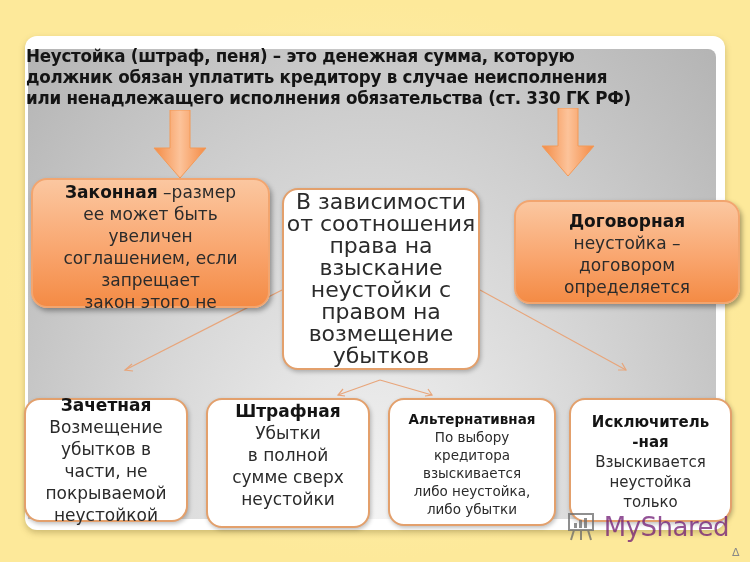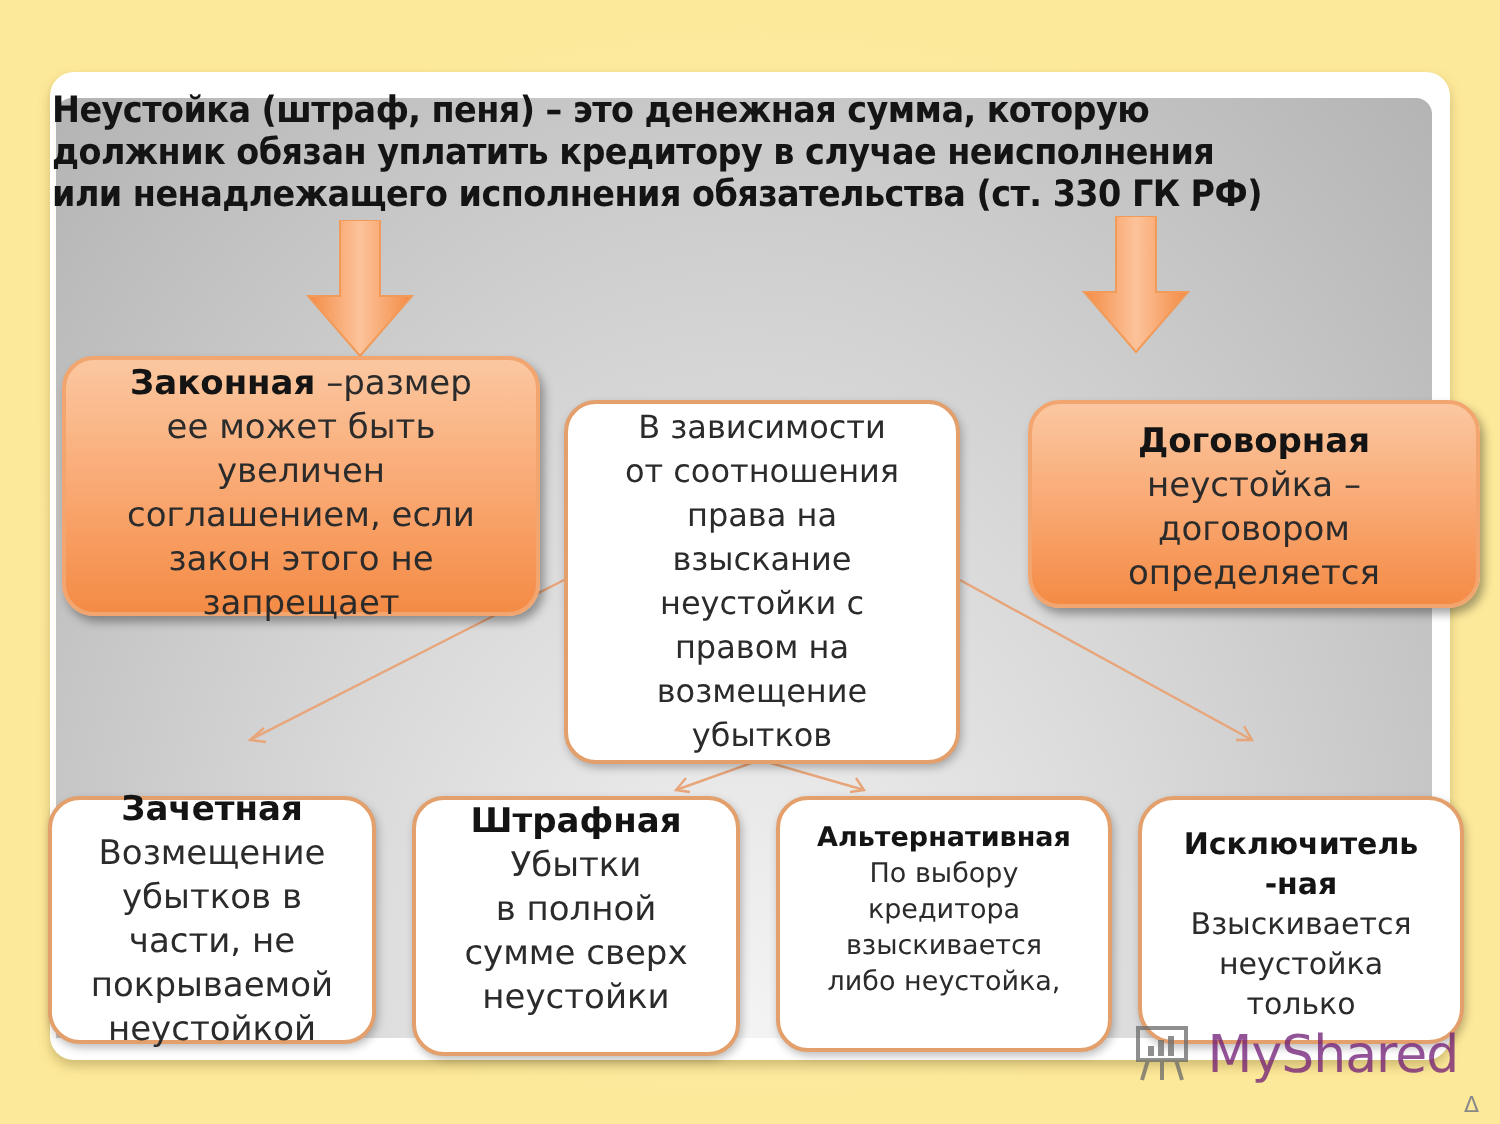--- a/index.html
+++ b/index.html
@@ -64,25 +64,25 @@
     <line x1="380" y1="380" x2="432" y2="395"></line>
     <polyline points="425,396 432,395 428,389"></polyline>
   </g>
 </svg>
 
 <div class="box orange" style="left:31px;top:178px;width:239px;height:130px;padding-top:1px;">
   <div><b>Законная</b><span> –размер</span></div>
   <div>ее может быть</div>
   <div>увеличен</div>
   <div>соглашением, если</div>
+  <div>запрещает</div>
   <div>закон этого не</div>
-  <div>запрещает</div>
 </div>
 
-<div class="box white" style="left:282px;top:200px;width:198px;height:182px;padding-top:1px;font-size:16px;line-height:22px;">
+<div class="box white" style="left:282px;top:188px;width:198px;height:182px;padding-top:1px;font-size:22px;line-height:22px;">
   <div>В зависимости</div>
   <div>от соотношения</div>
   <div>права на</div>
   <div>взыскание</div>
   <div>неустойки с</div>
   <div>правом на</div>
   <div>возмещение</div>
   <div>убытков</div>
 </div>
 
@@ -109,23 +109,24 @@
   <div>сумме сверх</div>
   <div>неустойки</div>
 </div>
 
 <div class="box white" style="left:388px;top:398px;width:168px;height:128px;padding-top:10px;font-size:13.5px;line-height:18px;">
   <div><b>Альтернативная</b></div>
   <div>По выбору</div>
   <div>кредитора</div>
   <div>взыскивается</div>
   <div>либо неустойка,</div>
+  <div>либо убытки</div>
 </div>
 
-<div class="box white" style="left:569px;top:398px;width:163px;height:124px;padding-top:12px;font-size:15px;line-height:20px;border-radius:18px;">
+<div class="box white" style="left:569px;top:398px;width:163px;height:124px;padding-top:12px;font-size:15px;line-height:20px;">
   <div><b>Исключитель</b></div>
   <div><b>-ная</b></div>
   <div>Взыскивается</div>
   <div>неустойка</div>
   <div>только</div>
 </div>
 
 <div class="wm">
   <svg width="30" height="32" viewBox="0 0 30 32" style="vertical-align:-6px;">
     <g stroke="#6a6a6a" stroke-width="2" fill="none">

